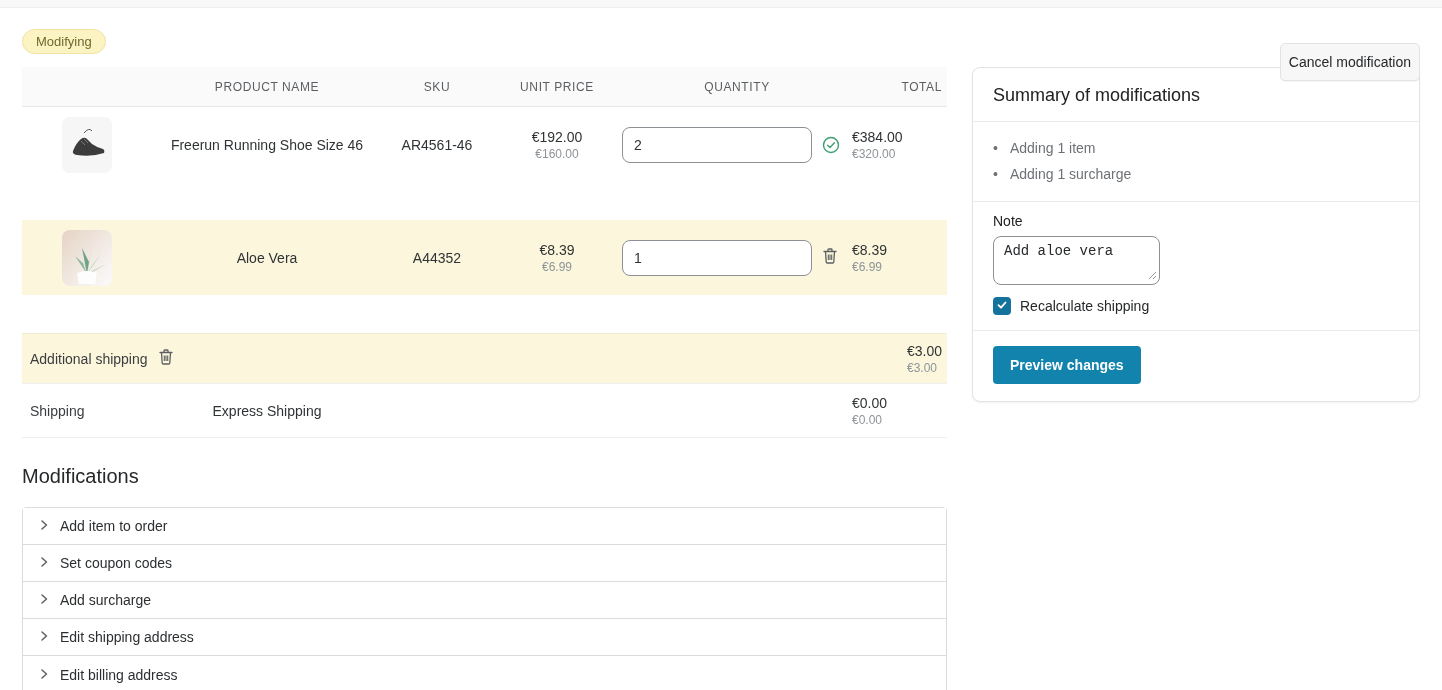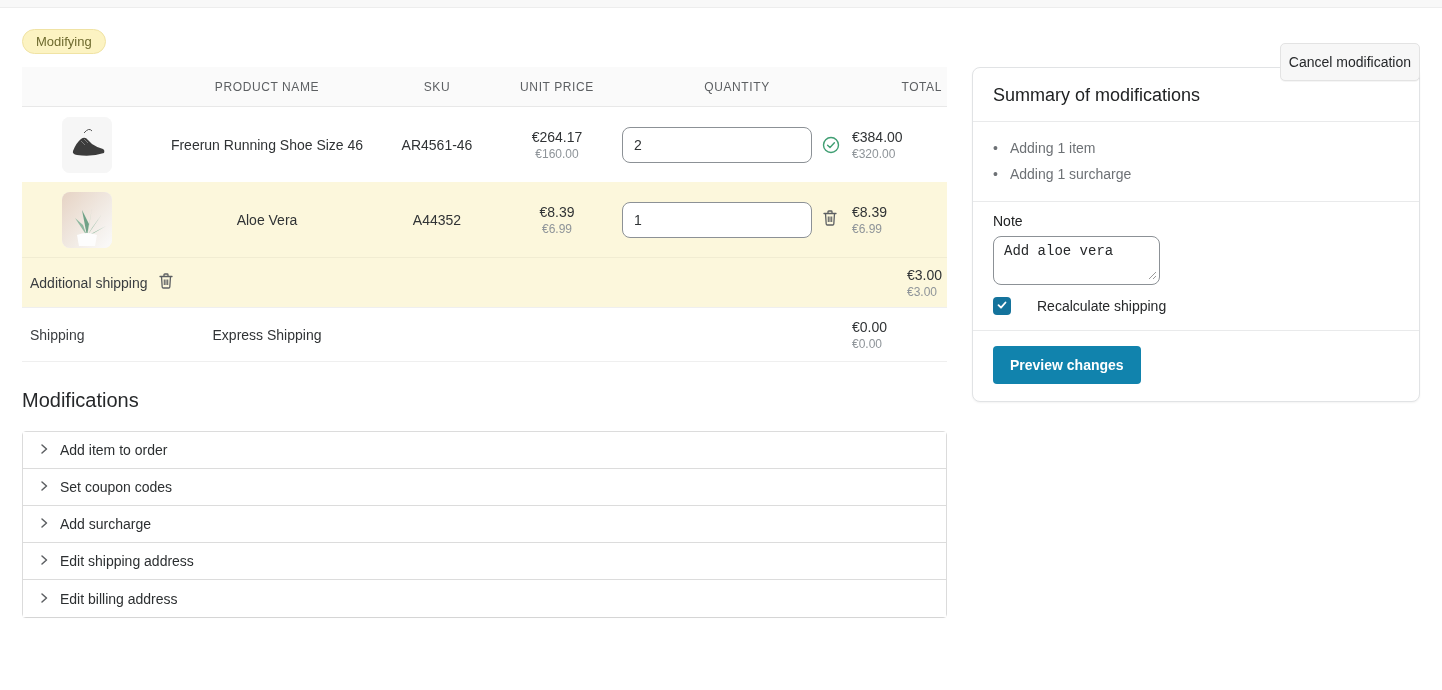--- a/index.html
+++ b/index.html
@@ -23,21 +23,21 @@
   .right-col { width:450px; margin-left:25px; }
 
   
   .order-table { width:925px; font-size:14px; }
   .tr { display:grid; grid-template-columns:130px 230px 110px 130px 230px 95px; align-items:center; }
   .thead { background:#fafafa; height:40px; border-bottom:1px solid #e8e8e8;
     font-size:12px; color:#5c5f62; letter-spacing:0.6px; font-weight:500; }
   .th { text-align:center; }
   .th.right { text-align:right; padding-right:5px; }
   .row-product { height:75px; }
-  .row-highlight { background:#fcf7dc; }
+  .row-highlight { background:#fcf7dc;margin-top:38px; }
   .cell-center { text-align:center; }
   .cell-right { text-align:left; padding-right:5px; }
   .price-main { color:#303335; }
   .price-sub { color:#8e9499; font-size:12px; margin-top:2px; }
   .img-wrap { display:flex; justify-content:center; }
   .prod-img { width:50px; height:56px; border-radius:8px; overflow:hidden; background:#f6f6f6; }
   .qty-cell { display:flex; align-items:center; }
   .qty-input { width:190px; height:36px; border:1px solid #8c9196; border-radius:8px;
     padding:0 11px; font-size:14px; color:#303335; background:#fff;
     font-family:"Liberation Sans", sans-serif; }
@@ -70,21 +70,21 @@
   .card-list ul { list-style:none; }
   .card-list li { font-size:14px; color:#6d7175; line-height:26px; display:flex; gap:12px; }
   .bullet { color:#6d7175; }
   .card-note { padding:11px 20px 15px; border-bottom:1px solid #e9eaeb; }
   .note-label { font-size:14px; color:#202223; margin-bottom:7px; }
   .note-wrap { position:relative; width:167px; }
   .note-area { width:167px; height:49px; border:1px solid #8c9196; border-radius:8px;
     padding:6px 10px; font-size:14px; color:#26282a; resize:none; overflow:hidden;
     font-family:Liberation Mono, monospace; }
   .resize-handle { position:absolute; right:3px; bottom:5px; pointer-events:none; }
-  .check-row { display:flex; align-items:center; gap:26px; margin-top:8px; cursor:pointer; }
+  .check-row { display:flex; align-items:center; gap:9px; margin-top:8px; cursor:pointer; }
   .checkbox { width:18px; height:18px; border-radius:4px; background:#14739c;
     display:flex; align-items:center; justify-content:center; flex:0 0 auto; }
   .check-label { font-size:14px; color:#26282a; }
   .card-footer { padding:15px 20px 17px; }
   .preview-btn { background:#1183ad; color:#ffffff; font-size:14px; font-weight:700;
     border:none; border-radius:4px; padding:11px 17px; cursor:pointer;
     font-family:"Liberation Sans", sans-serif; }
 </style>
 </head>
 <body>
@@ -120,21 +120,21 @@
                 <rect width="50" height="56" fill="#f6f6f6"></rect>
                 <path d="M22 16 Q27 10 30 14" stroke="#555" stroke-width="1" fill="none"></path>
                 <path d="M11 34 Q14 26 19 22 Q23 19 26 23 L30 27 Q36 31 41 32 Q43 33 42 36 Q30 40 15 38 Q10 37 11 34 Z" fill="#3c3c3c"></path>
                 <path d="M19 24 L23 28 M22 22 L26 26" stroke="#7a7a7a" stroke-width="1"></path>
               </svg>
             </div>
           </div>
           <div class="cell-center">Freerun Running Shoe Size 46</div>
           <div class="cell-center">AR4561-46</div>
           <div class="cell-center">
-            <div class="price-main">€264.17</div>
+            <div class="price-main">€192.00</div>
             <div class="price-sub">€160.00</div>
           </div>
           <div class="qty-cell">
             <input class="qty-input" value="2" style="">
             <span class="qty-icon">
               <svg width="18" height="18" viewBox="0 0 18 18">
                 <circle cx="9" cy="9" r="7.5" fill="none" stroke="#3f9e72" stroke-width="1.4"></circle>
                 <path d="M5.6 9.2 L8 11.5 L12.4 6.8" fill="none" stroke="#3f9e72" stroke-width="1.4" stroke-linecap="round" stroke-linejoin="round"></path>
               </svg>
             </span>

